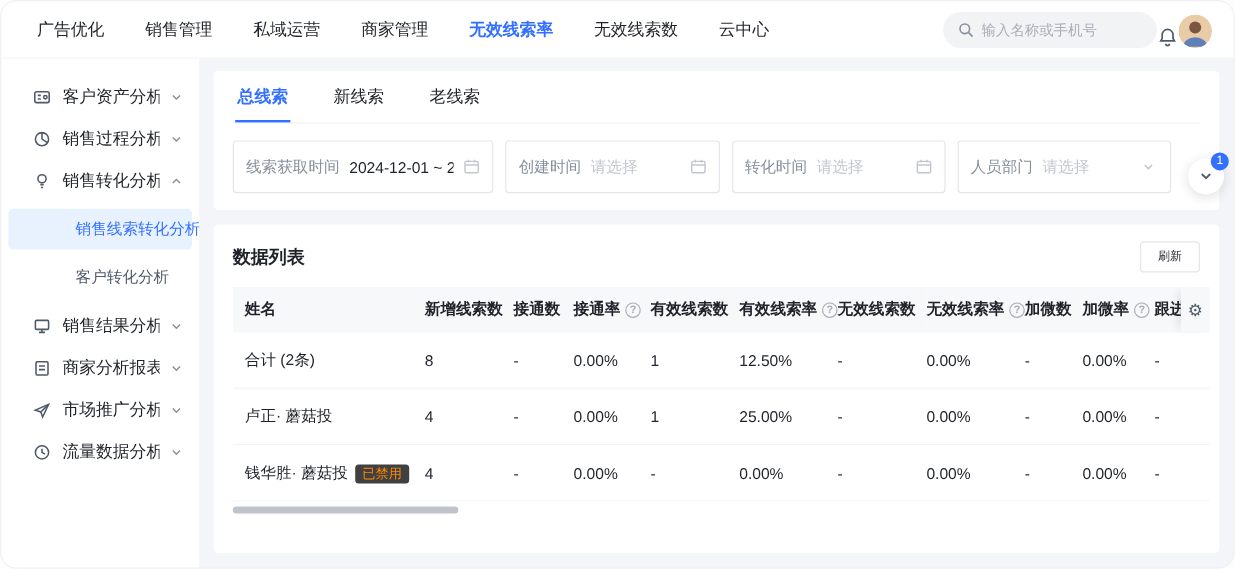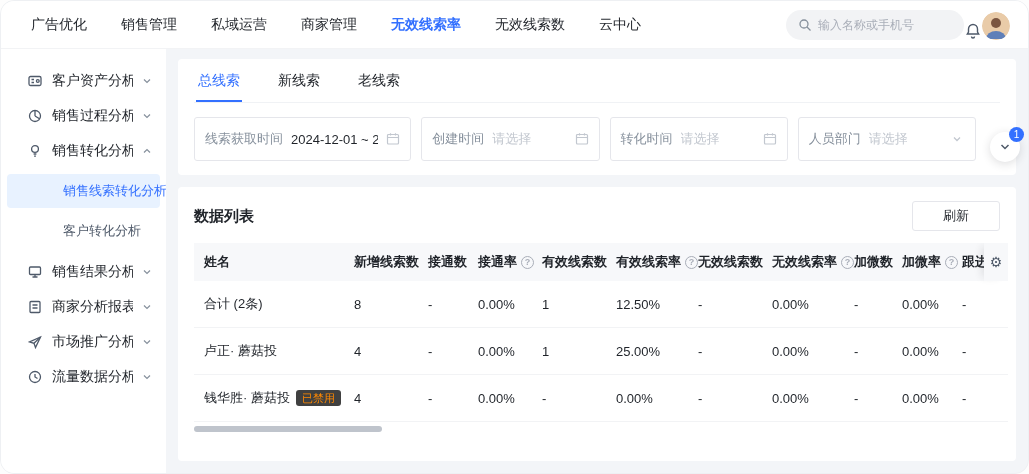--- a/index.html
+++ b/index.html
@@ -27,35 +27,35 @@
   .caret{display:flex;flex:0 0 10px}
   .caret.up{transform:rotate(180deg)}
   .sub-item{height:34px;display:flex;align-items:center;padding-left:56px;font-size:13px;color:#4e5969;cursor:pointer;margin:6px 6px;border-radius:4px;white-space:nowrap}
   .sub-item.active{background:#e8f2ff;color:#3370ff}
   .main{flex:1;padding:10px 12px 12px;display:flex;flex-direction:column;min-width:0}
   .card{background:#fff;border-radius:4px}
   
   .filter-card{position:relative;padding:0 16px 14px}
   .tab-row{display:flex;gap:34px;border-bottom:1px solid #f0f2f5;padding:0 2px}
   .tab{font-size:14px;color:#1f2329;padding:13px 2px 10px;cursor:pointer;border-bottom:2px solid transparent}
-  .tab.active{color:#3370ff;font-weight:400;border-bottom-color:#3370ff}
+  .tab.active{color:#3370ff;font-weight:700;border-bottom-color:#3370ff}
   .filter-row{display:flex;gap:10px;margin-top:14px;align-items:center;padding-right:24px}
   .fbox{flex:1;height:44px;border:1px solid #e5e6eb;border-radius:3px;display:flex;align-items:center;gap:8px;padding:0 10px;background:#fff;cursor:pointer;min-width:0}
   .fbox.first{flex:1.25}
   .flabel{font-size:13px;color:#86909c;white-space:nowrap}
   .fvalue{font-size:13px;color:#1f2329;white-space:nowrap;overflow:hidden;flex:1}
   .fvalue.placeholder{color:#c2c7cf}
   .ficon{margin-left:auto;display:flex;flex:0 0 14px}
   .collapse-btn{position:absolute;right:-4px;bottom:13px;width:30px;height:30px;border-radius:50%;background:#fff;box-shadow:0 2px 10px rgba(31,35,41,.15);display:flex;align-items:center;justify-content:center;cursor:pointer}
   .fbadge{position:absolute;top:-5px;right:-4px;background:#3370ff;color:#fff;font-size:10px;width:15px;height:15px;border-radius:50%;text-align:center;line-height:15px}
   
   .table-card{margin-top:12px;flex:1;padding:14px 16px;display:flex;flex-direction:column;min-height:0}
   .table-head{display:flex;align-items:center;justify-content:space-between}
   .table-title{font-size:15px;font-weight:600;color:#1f2329}
-  .refresh-btn{font-size:13px;color:#1f2329;border:1px solid #e5e6eb;border-radius:3px;padding:5px 30px;background:#fff;cursor:pointer}
+  .refresh-btn{font-size:10px;color:#1f2329;border:1px solid #e5e6eb;border-radius:3px;padding:5px 14px;background:#fff;cursor:pointer}
   .table-wrap{position:relative;overflow:hidden;margin-top:12px;margin-right:-8px}
   table{border-collapse:collapse;table-layout:fixed;width:838px}
   thead th{background:#f7f8fa;font-size:13px;color:#1f2329;font-weight:600;text-align:left;padding:10px 8px 10px 0;white-space:nowrap;overflow:visible}
   th:first-child,td:first-child{padding-left:10px}
   tbody td{font-size:13px;color:#1f2329;padding:14px 8px 14px 0;border-bottom:1px solid #f2f3f5;white-space:nowrap}
   .help{display:inline-flex;width:13px;height:13px;border:1px solid #a9aeb8;border-radius:50%;color:#a9aeb8;font-size:9px;align-items:center;justify-content:center;margin-left:4px;vertical-align:1px;cursor:pointer}
   .gearbox{position:absolute;right:0;top:0;width:24px;height:38px;background:#f7f8fa;display:flex;align-items:center;justify-content:center;box-shadow:-6px 0 8px -4px rgba(31,35,41,.12);color:#4e5969;font-size:14px;cursor:pointer}
   .disabled-badge{background:#404040;color:#ff8800;font-size:11px;padding:2px 6px;border-radius:3px;margin-left:6px}
   .hscroll{width:188px;height:6px;border-radius:3px;background:#bfc4cc;margin-top:4px;cursor:pointer}
 </style>

